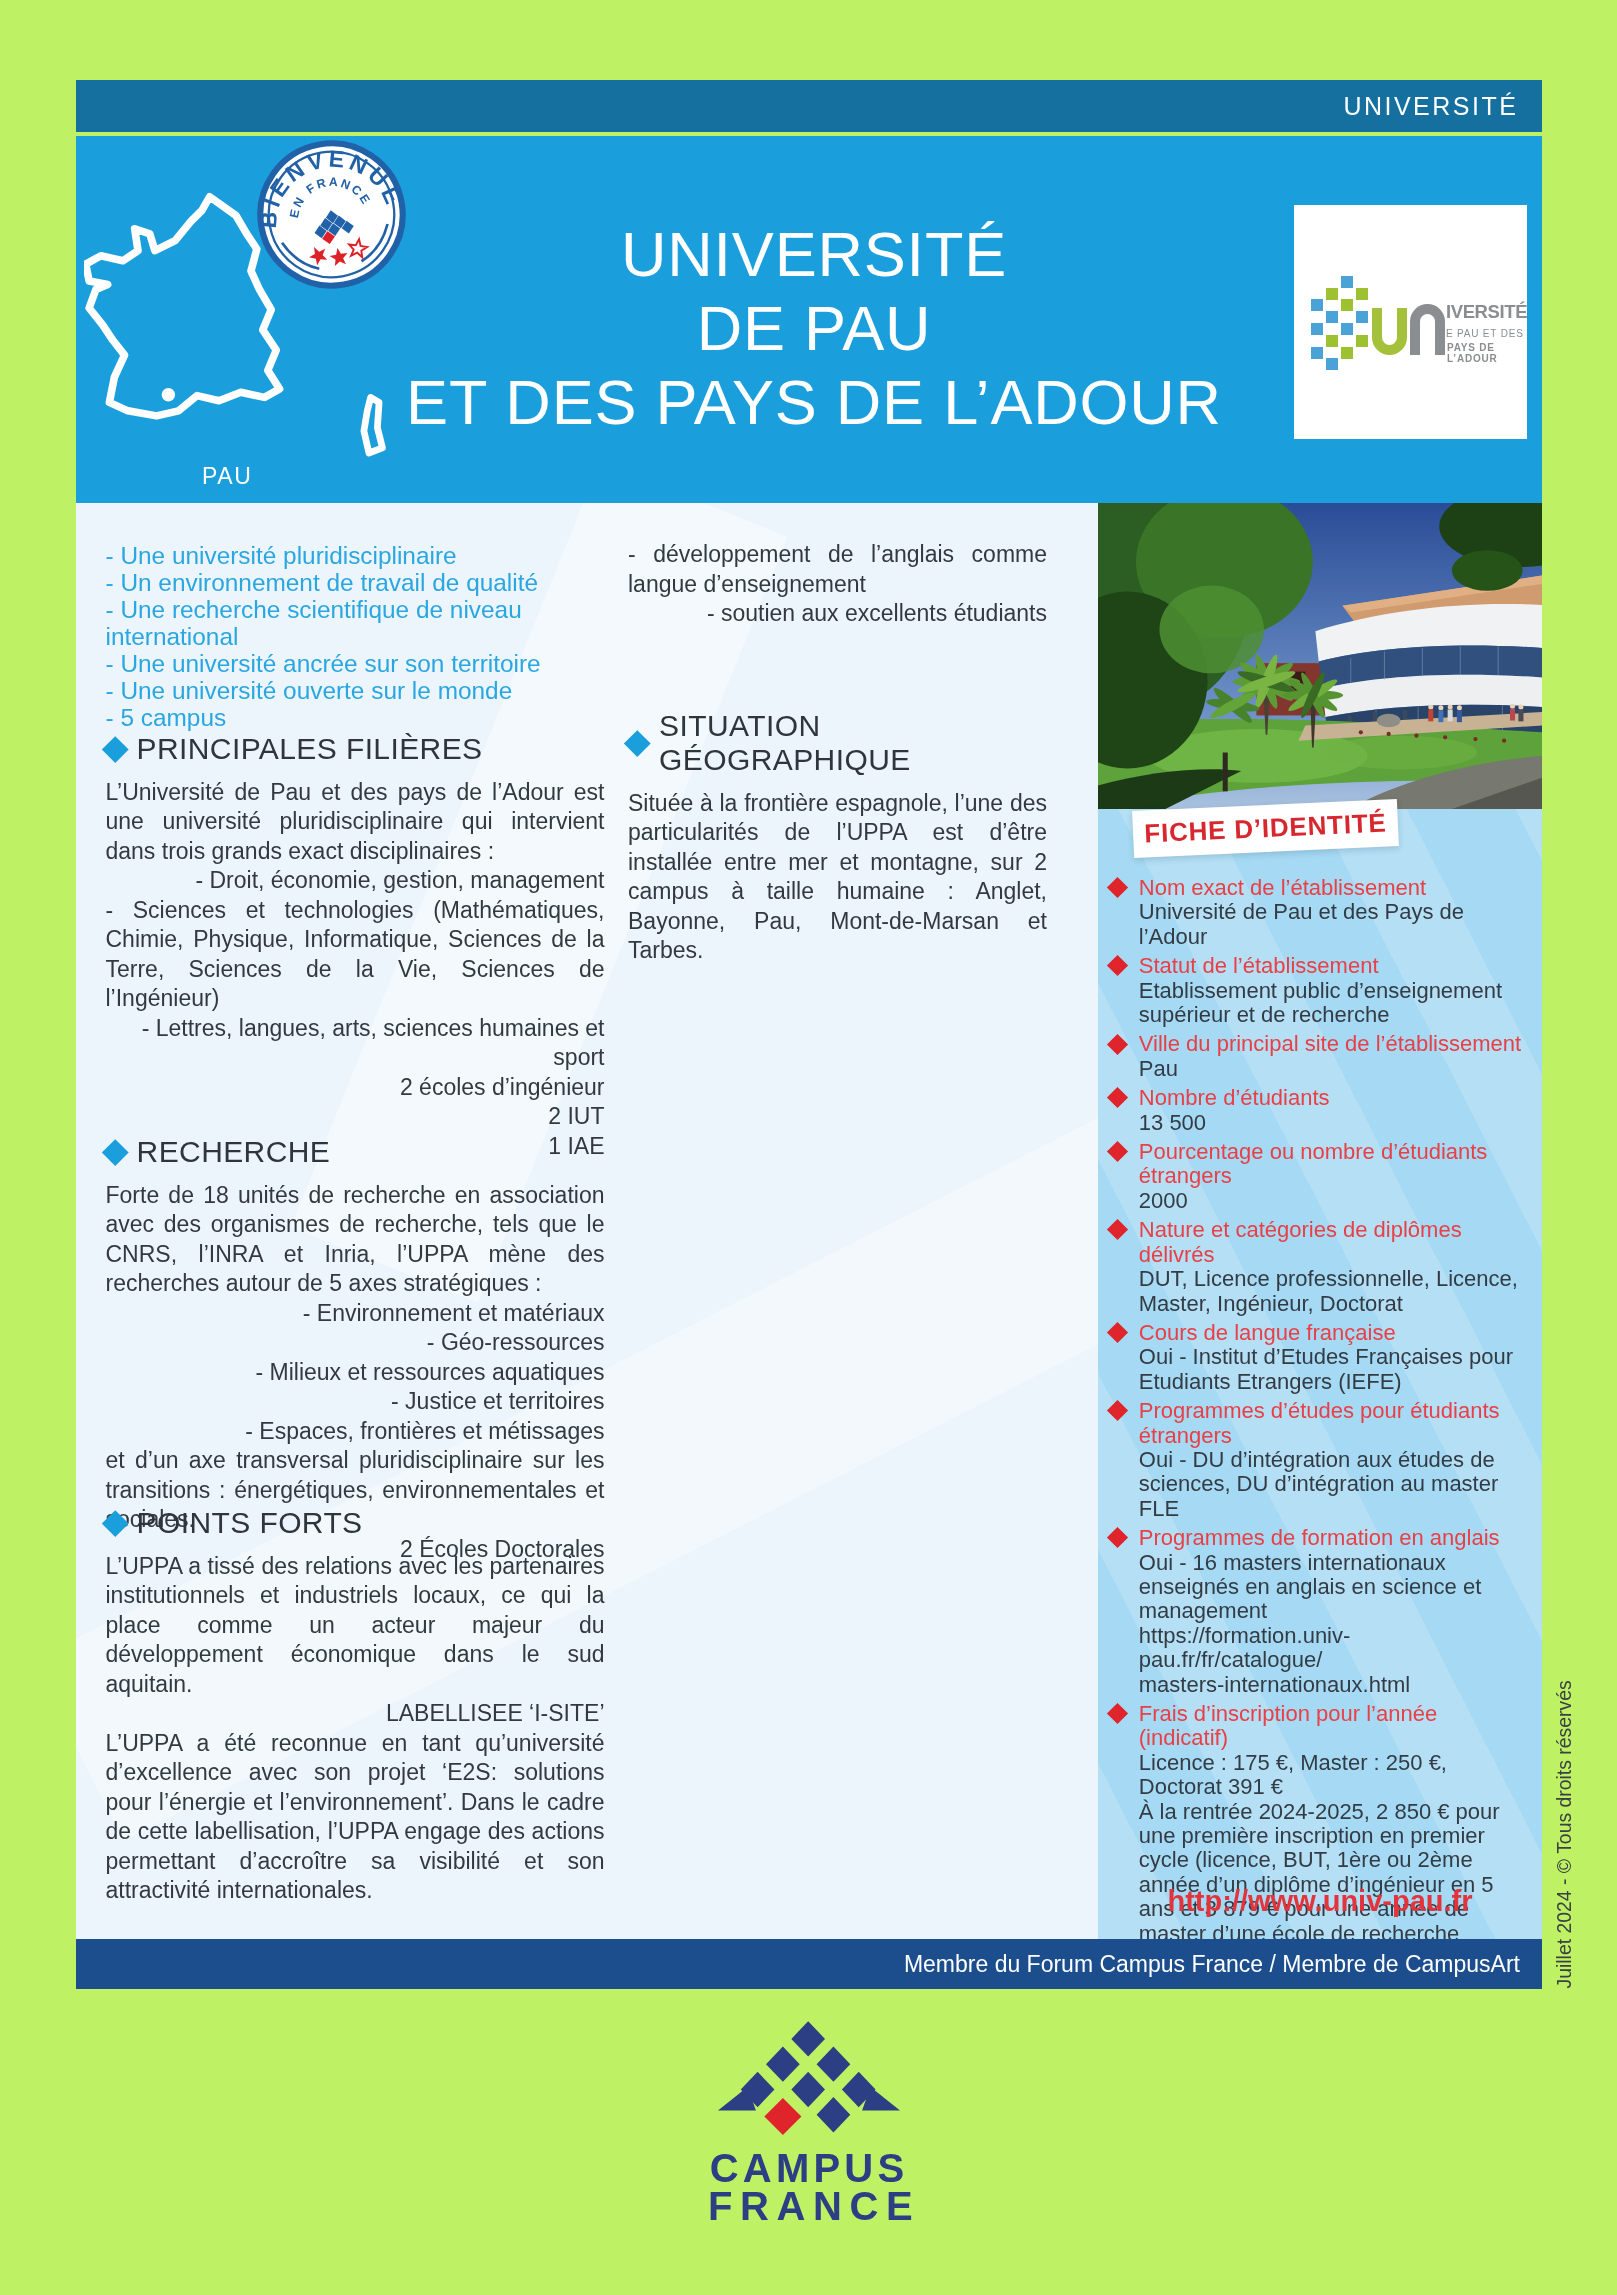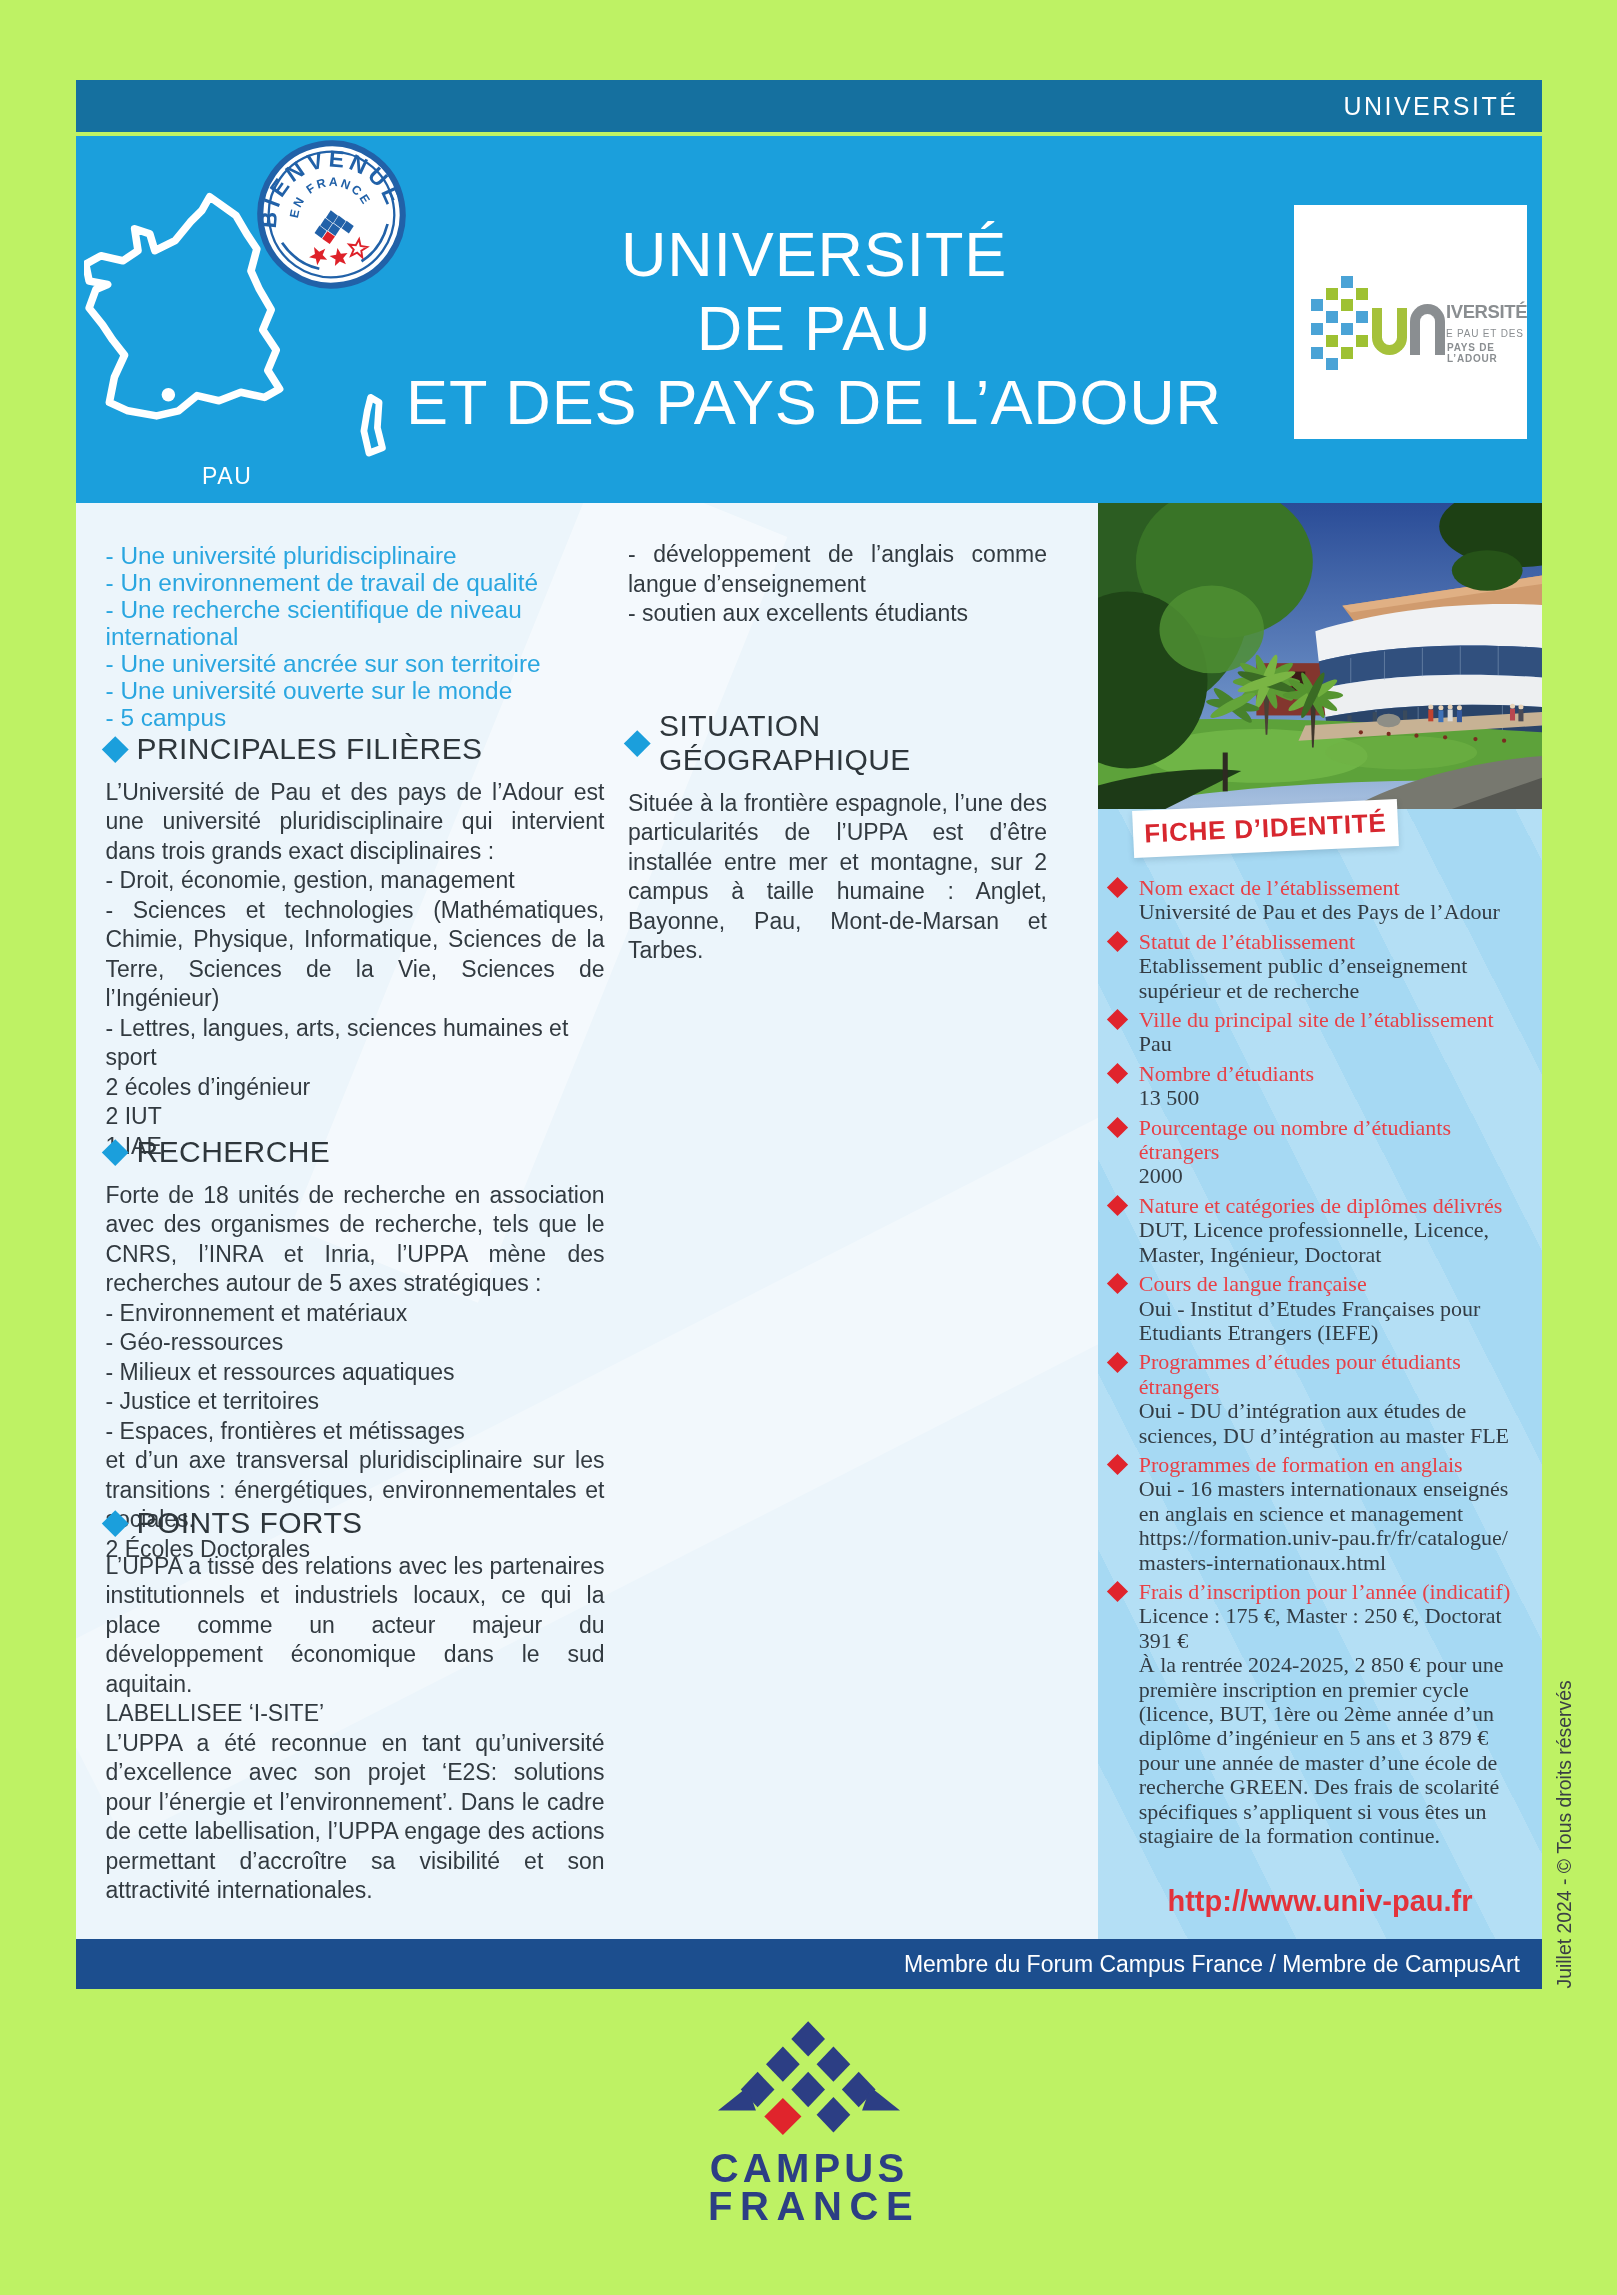--- a/index.html
+++ b/index.html
@@ -39,34 +39,34 @@
 
   .highlights{position:absolute;left:0;top:39px;width:499px;margin:0;padding:0;list-style:none;
               color:#2aa6e0;font-size:24.4px;line-height:27px;}
   .section{position:absolute;left:0;width:100%;}
   .sec-filieres{top:229px;} .sec-recherche{top:632px;} .sec-points{top:1003px;}
   .sec-intro{top:37px;} .sec-situation{top:206px;}
   .sec-title{display:flex;align-items:center;gap:12.6px;font-size:30px;color:#2e363b;letter-spacing:0.4px;}
   .dia{width:18.5px;height:18.5px;background:#1b9fdc;transform:rotate(45deg);flex:none;}
   .para{margin:7.6px 0 0 0;font-size:23px;line-height:29.5px;color:#323a40;text-align:justify;}
   .para.first{margin-top:11.8px;}
-  .plain{text-align:left;}
+  .plain{text-align:right;}
   .blue-item{margin:0;}
 
   
   .panel{position:absolute;left:1022px;top:0;width:444px;height:1436px;background:#a6d9f3;}
   .panel::before{content:"";position:absolute;inset:0;
       background:repeating-linear-gradient(63deg,rgba(255,255,255,.16) 0 80px,rgba(255,255,255,0) 80px 177px);
       pointer-events:none;}
   .photo{position:absolute;left:0;top:0;width:444px;height:306px;display:block;}
   .banner{position:absolute;left:35px;top:302px;width:265px;height:47px;background:#fff;
           transform:rotate(-2.6deg);display:flex;align-items:center;justify-content:center;
           color:#d7272f;font-size:26px;font-weight:bold;letter-spacing:0.8px;
           box-shadow:0 2.5px 6.7px rgba(30,60,90,.18);}
-  .fiche{position:absolute;left:11.8px;top:373px;width:421px;font-family:Liberation Serif, serif;}
+  .fiche{position:absolute;left:11.8px;top:373px;width:421px;}
   .fitem{position:relative;padding-left:29px;margin-bottom:5px;}
   .rdia{position:absolute;left:0;top:4.2px;width:15px;height:15px;background:#e0242c;transform:rotate(45deg);}
   .flabel{color:#e84046;font-size:22px;line-height:24.4px;}
   .fline{color:#333c44;font-size:22px;line-height:24.4px;}
   .url{position:absolute;left:0;top:1382px;width:444px;text-align:center;color:#e3333b;
        font-size:29px;font-weight:bold;text-decoration:none;display:block;}
 
   
   .bottombar{position:absolute;left:76px;top:1939px;width:1466px;height:50px;background:#1c4e8e;
              color:#fff;font-size:23px;line-height:50px;text-align:right;padding-right:22px;box-sizing:border-box;}

